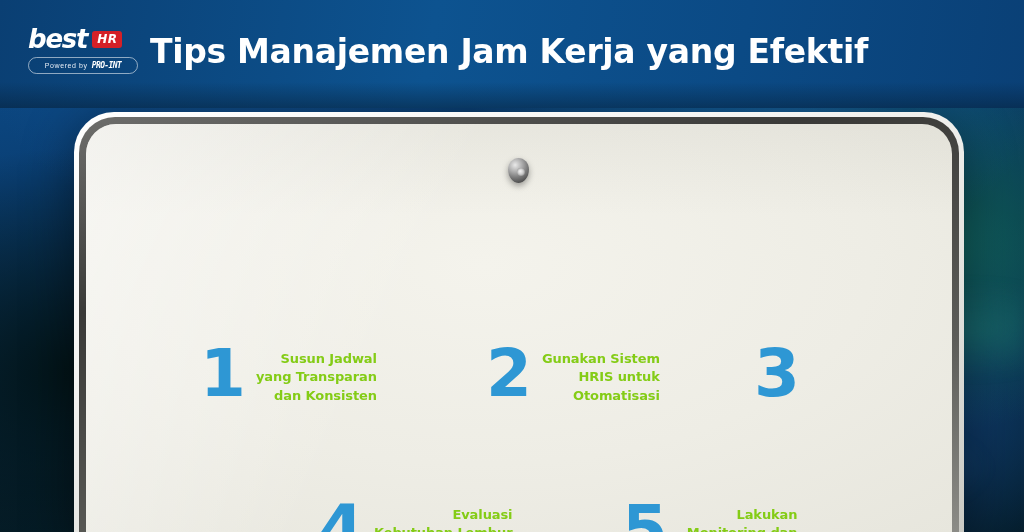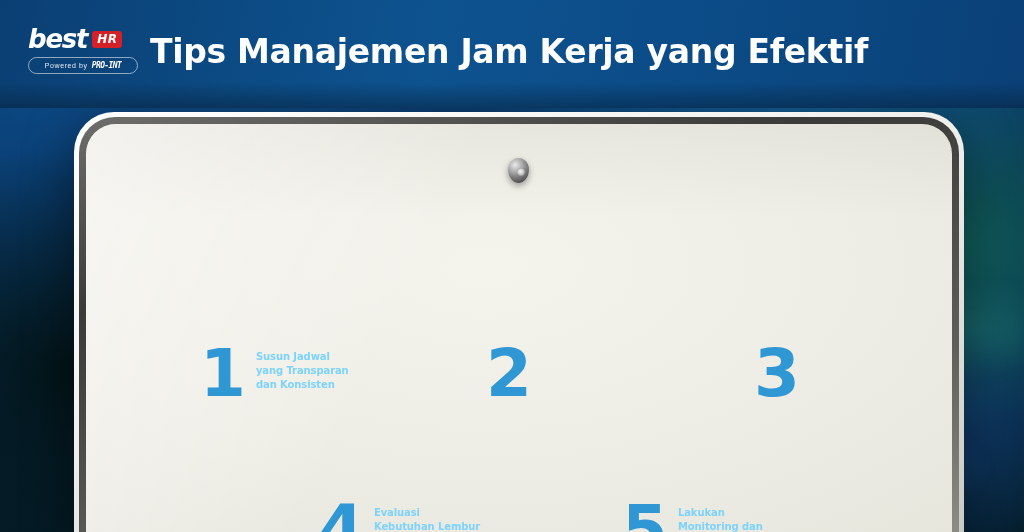--- a/index.html
+++ b/index.html
@@ -118,22 +118,22 @@
   
   #tips{ position:absolute; inset:0; z-index:6; }
   .tip{ position:absolute; display:flex; align-items:flex-start; }
   .tip-num{
     font-family:"DejaVu Sans", sans-serif;
     font-weight:bold; font-size:66px; line-height:.92; color:#2e97d4;
     letter-spacing:-2px; margin-right:12px; flex:0 0 auto;
   }
   .tip-text{
     font-family:"DejaVu Sans", sans-serif;
-    font-weight:bold; font-size:10px; line-height:1.42; color:#7dd3fc;
-    padding-top:6px; white-space:pre-line; letter-spacing:-.1px;
+    font-weight:bold; font-size:13px; line-height:1.42; color:#84cc16;
+    padding-top:6px; white-space:pre-line; letter-spacing:-.1px;text-align:right;
   }
 
   .tip-1{ left:126px; top:232px; }
   .tip-2{ left:412px; top:232px; }
   .tip-3{ left:680px; top:232px; }
   .tip-4{ left:244px; top:388px; }
   .tip-5{ left:548px; top:388px; }
 </style>
 </head>
 <body>
@@ -166,20 +166,23 @@
 
   <div id="tips">
     <div class="tip tip-1">
       <span class="tip-num">1</span>
       <span class="tip-text">Susun Jadwal
 yang Transparan
 dan Konsisten</span>
     </div>
     <div class="tip tip-2">
       <span class="tip-num">2</span>
+      <span class="tip-text">Gunakan Sistem
+HRIS untuk
+Otomatisasi</span>
     </div>
     <div class="tip tip-3">
       <span class="tip-num">3</span>
     </div>
     <div class="tip tip-4">
       <span class="tip-num">4</span>
       <span class="tip-text">Evaluasi
 Kebutuhan Lembur
 dengan Bijak</span>
     </div>

